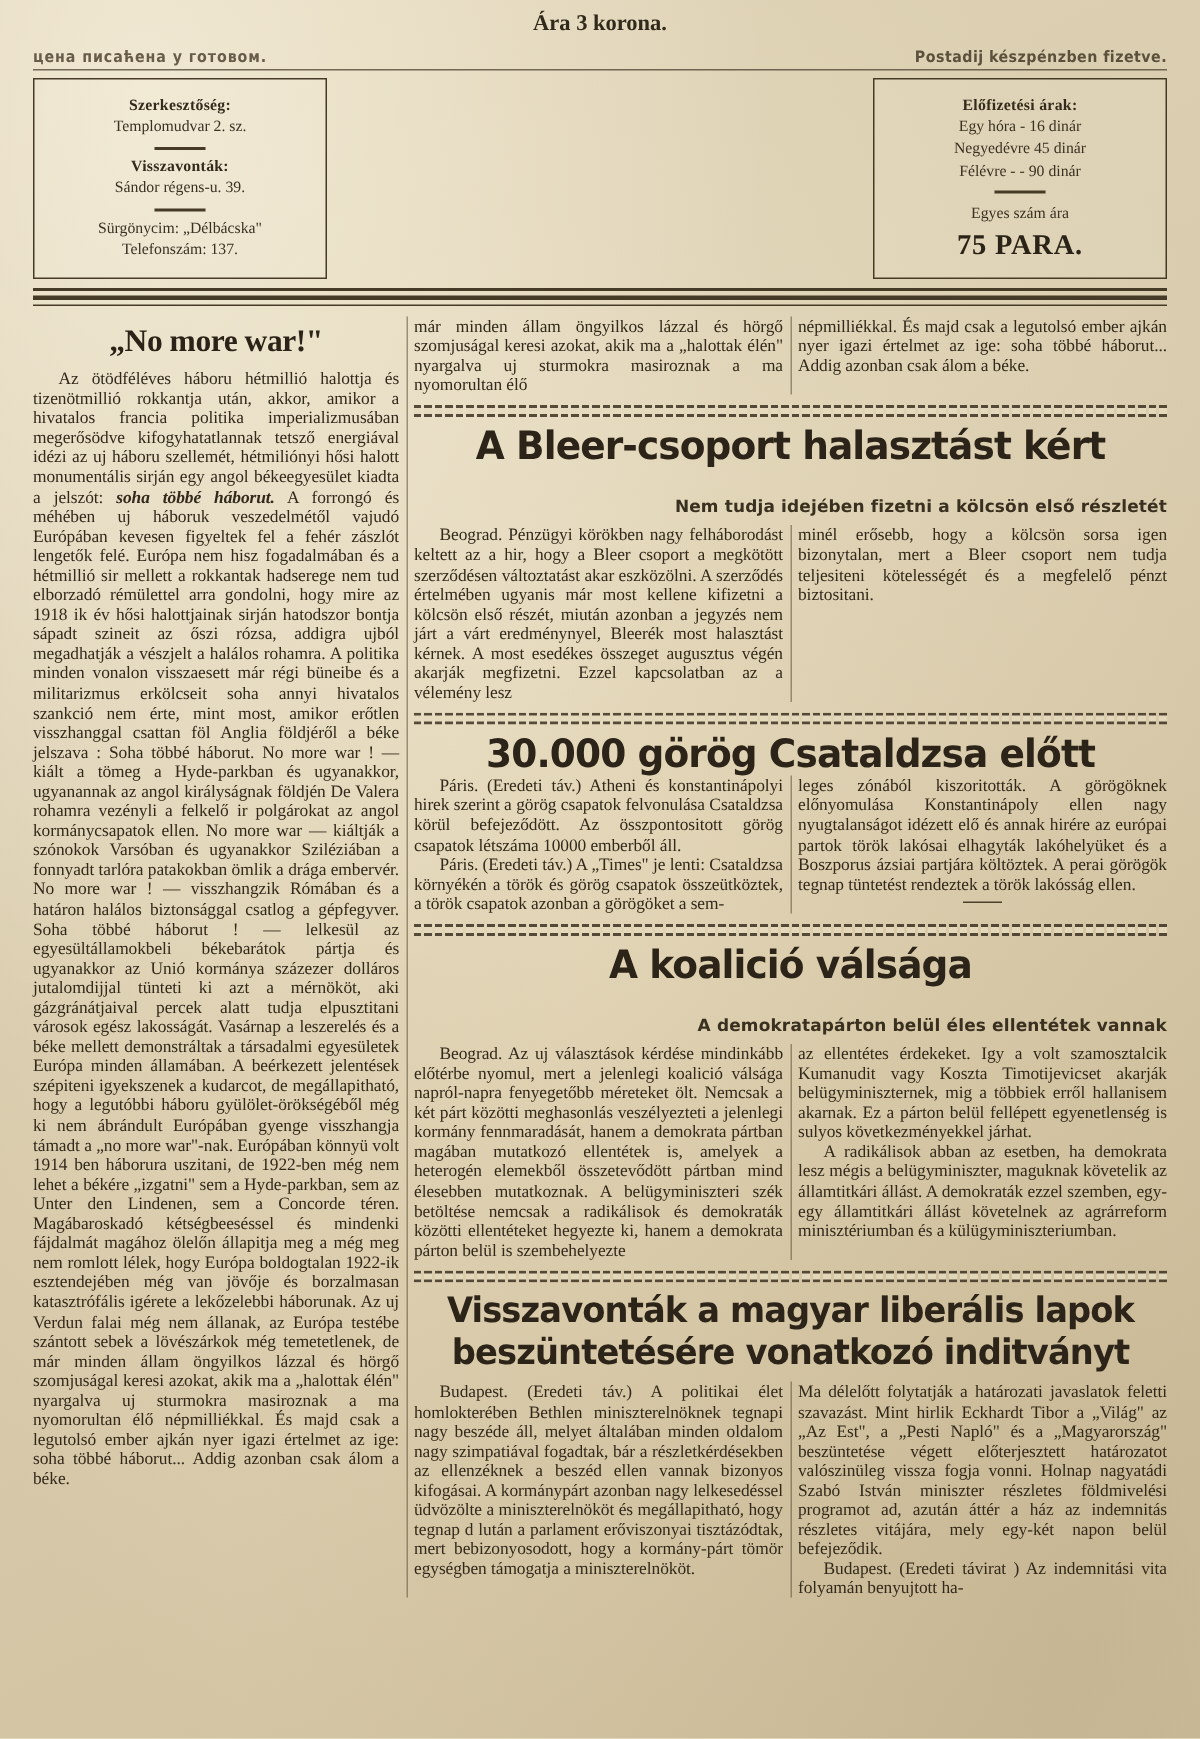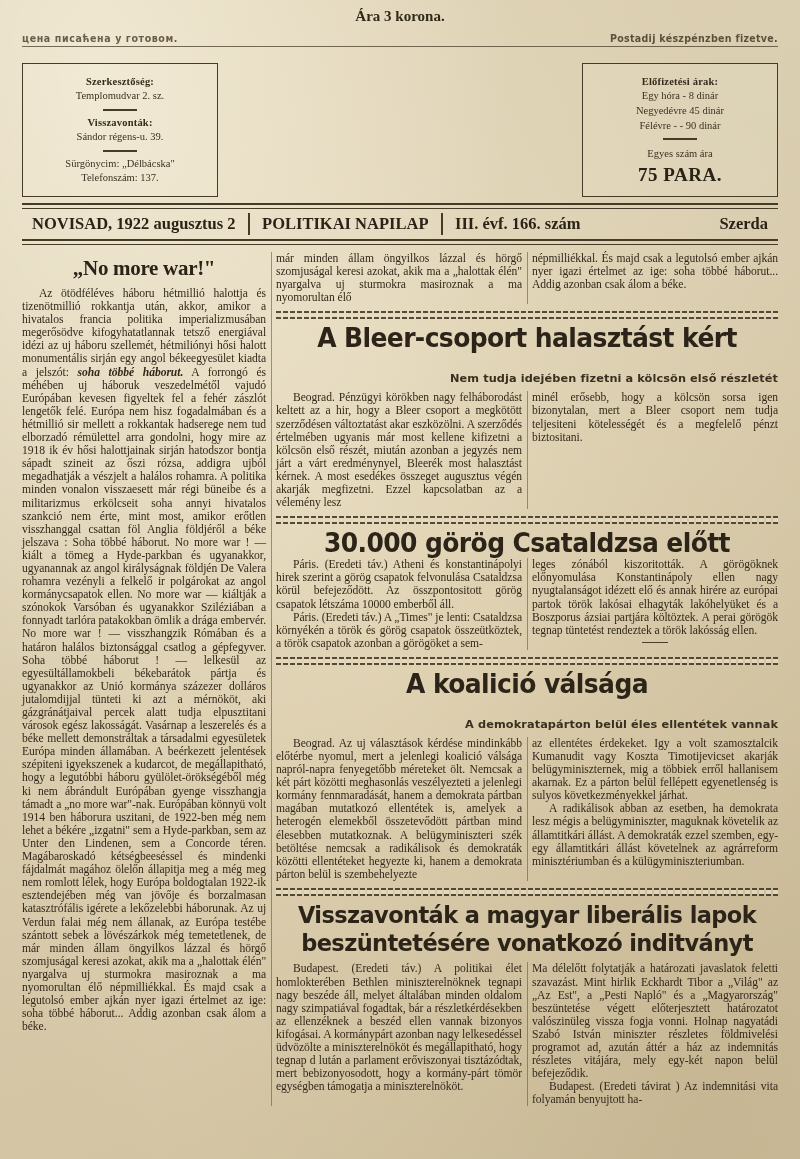--- a/index.html
+++ b/index.html
@@ -45,21 +45,21 @@
   .post{
     font-family:"DejaVu Sans", sans-serif;
     font-size:9.5px;font-weight:bold;letter-spacing:.3px;color:#4a3f2c;
     transform:scaleY(1.1);padding-bottom:2px;opacity:.88;
   }
   .rule-thin{border-top:1px solid #4a3f2c;opacity:.75;}
 
   
   .masthead{
     display:flex;align-items:stretch;justify-content:space-between;
-    margin-top:16px;height:134px;gap:10px;
+    margin-top:5px;height:134px;gap:10px;
   }
   .infobox{
     border:1.6px solid #463b27;
     width:196px;box-sizing:border-box;
     padding:7px 6px 6px;
     text-align:center;
     font-family:"Liberation Serif", serif;
     display:flex;flex-direction:column;justify-content:center;
     background:rgba(255,252,240,.10);
   }
@@ -203,39 +203,31 @@
       <div class="b">Visszavonták:</div>
       <div class="n">Sándor régens-u. 39.</div>
       <div class="minirule"></div>
       <div class="n">Sürgönycim: „Délbácska"</div>
       <div class="n">Telefonszám: 137.</div>
     </div>
 
 
     <div class="infobox right">
       <div class="b">Előfizetési árak:</div>
-      <div class="n">Egy hóra -  8 dinár</div>
+      <div class="n">Egy hóra -  16 dinár</div>
       <div class="n">Negyedévre  45 dinár</div>
       <div class="n">Félévre -  - 90 dinár</div>
       <div class="minirule"></div>
       <div class="n egyes">Egyes szám ára</div>
       <div class="para">75 PARA.</div>
     </div>
   </div>
 
   <div class="datebar-wrap">
     <div class="dbl-rule"></div>
-    <div class="datebar">
-      <div class="cell db-date">NOVISAD, 1922 augusztus 2</div>
-      <div class="sep"></div>
-      <div class="cell db-type">POLITIKAI NAPILAP</div>
-      <div class="sep"></div>
-      <div class="cell db-issue">III. évf. 166. szám</div>
-      <div class="cell db-day">Szerda</div>
-    </div>
     <div class="dbl-rule"></div>
   </div>
 
   <div class="content">
 
     <div class="col">
       <div class="hl-main">„No more war!"</div>
       <p class="txt indent"><span>Az ötödféléves háboru hétmillió halottja és tizenötmillió rokkantja után, akkor, amikor a hivatalos francia politika imperializmusában megerősödve kifogyhatatlannak tetsző energiával idézi az uj háboru szellemét, hétmiliónyi hősi halott monumentális sirján egy angol békeegyesület kiadta a jelszót: </span><span class="ital">soha többé háborut.</span><span> A forrongó és méhében uj háboruk veszedelmétől vajudó Európában kevesen figyeltek fel a fehér zászlót lengetők felé. Európa nem hisz fogadalmában és a hétmillió sir mellett a rokkantak hadserege nem tud elborzadó rémülettel arra gondolni, hogy mire az 1918 ik év hősi halottjainak sirján hatodszor bontja sápadt szineit az őszi rózsa, addigra ujból megadhatják a vészjelt a halálos rohamra. A politika minden vonalon visszaesett már régi büneibe és a militarizmus erkölcseit soha annyi hivatalos szankció nem érte, mint most, amikor erőtlen visszhanggal csattan föl Anglia földjéről a béke jelszava : Soha többé háborut. No more war ! — kiált a tömeg a Hyde-parkban és ugyanakkor, ugyanannak az angol királyságnak földjén De Valera rohamra vezényli a felkelő ir polgárokat az angol kormánycsapatok ellen. No more war — kiáltják a szónokok Varsóban és ugyanakkor Sziléziában a fonnyadt tarlóra patakokban ömlik a drága embervér. No more war ! — visszhangzik Rómában és a határon halálos biztonsággal csatlog a gépfegyver. Soha többé háborut ! — lelkesül az egyesültállamokbeli békebarátok pártja és ugyanakkor az Unió kormánya százezer dolláros jutalomdijjal tünteti ki azt a mérnököt, aki gázgránátjaival percek alatt tudja elpusztitani városok egész lakosságát. Vasárnap a leszerelés és a béke mellett demonstráltak a társadalmi egyesületek Európa minden államában. A beérkezett jelentések szépiteni igyekszenek a kudarcot, de megállapitható, hogy a legutóbbi háboru gyülölet-örökségéből még ki nem ábrándult Európában gyenge visszhangja támadt a „no more war"-nak. Európában könnyü volt 1914 ben háborura uszitani, de 1922-ben még nem lehet a békére „izgatni" sem a Hyde-parkban, sem az Unter den Lindenen, sem a Concorde téren. Magábaroskadó kétségbeeséssel és mindenki fájdalmát magához ölelőn állapitja meg a még meg nem romlott lélek, hogy Európa boldogtalan 1922-ik esztendejében még van jövője és borzalmasan katasztrófális igérete a lekőzelebbi háborunak. Az uj Verdun falai még nem állanak, az Európa testébe szántott sebek a lövészárkok még temetetlenek, de már minden állam öngyilkos lázzal és hörgő szomjuságal keresi azokat, akik ma a „halottak élén" nyargalva uj sturmokra masiroznak a ma nyomorultan élő népmilliékkal. És majd csak a legutolsó ember ajkán nyer igazi értelmet az ige: soha többé háborut... Addig azonban csak álom a béke.</span></p>
     </div>
 

